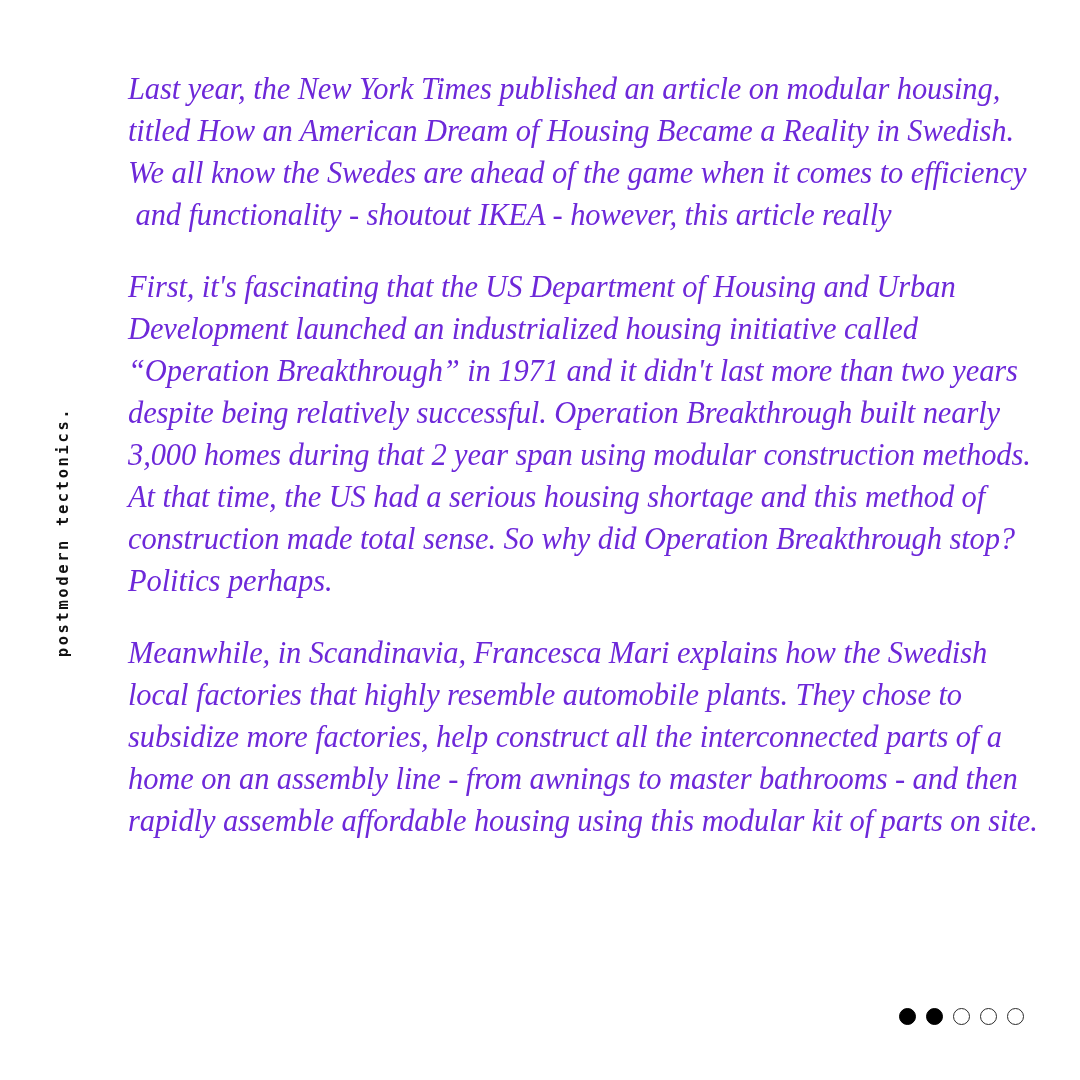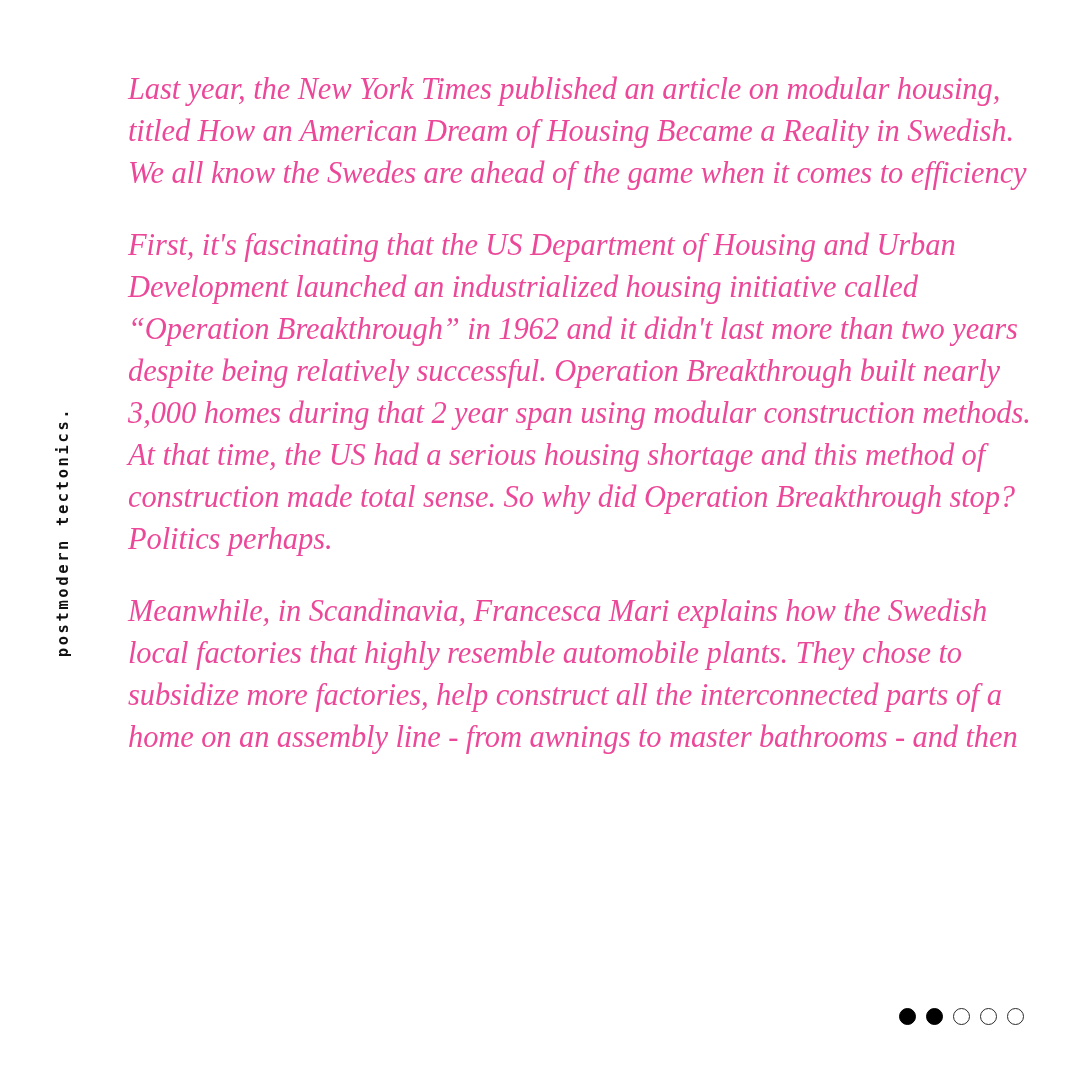--- a/index.html
+++ b/index.html
@@ -50,21 +50,21 @@
     position: absolute;
     left: 128px;
     top: 68px;
     width: 880px;
   }
   .para {
     font-family: "Liberation Serif", serif;
     font-style: italic;
     font-size: 30.5px;
     line-height: 42px;
-    color: #ec4899;
+    color: #6d28d9;
     margin: 0;
     letter-spacing: -0.1px;
     font-stretch: condensed;
   }
   .para + .para {
     margin-top: 30px;
   }
   .line {
     display: block;
     white-space: pre;
@@ -102,38 +102,40 @@
   <div class="brand-rail">
     <div class="brand-label">postmodern tectonics.</div>
   </div>
 
   <div class="copy">
 
     <p class="para">
       <span class="line">Last year, the New York Times published an article on modular housing,</span>
       <span class="line">titled How an American Dream of Housing Became a Reality in Swedish.</span>
       <span class="line">We all know the Swedes are ahead of the game when it comes to efficiency</span>
+      <span class="line"> and functionality - shoutout IKEA - however, this article really</span>
     </p>
 
     <p class="para">
       <span class="line">First, it's fascinating that the US Department of Housing and Urban</span>
       <span class="line">Development launched an industrialized housing initiative called</span>
-      <span class="line">“Operation Breakthrough” in 1962 and it didn't last more than two years</span>
+      <span class="line">“Operation Breakthrough” in 1971 and it didn't last more than two years</span>
       <span class="line">despite being relatively successful. Operation Breakthrough built nearly</span>
       <span class="line">3,000 homes during that 2 year span using modular construction methods.</span>
       <span class="line">At that time, the US had a serious housing shortage and this method of</span>
       <span class="line">construction made total sense. So why did Operation Breakthrough stop?</span>
       <span class="line">Politics perhaps.</span>
     </p>
 
     <p class="para">
       <span class="line">Meanwhile, in Scandinavia, Francesca Mari explains how the Swedish</span>
       <span class="line">local factories that highly resemble automobile plants. They chose to</span>
       <span class="line">subsidize more factories, help construct all the interconnected parts of a</span>
       <span class="line">home on an assembly line - from awnings to master bathrooms - and then</span>
+      <span class="line">rapidly assemble affordable housing using this modular kit of parts on site.</span>
     </p>
 
   </div>
 
   <div class="pager">
     <span class="dot filled"></span>
     <span class="dot filled"></span>
     <span class="dot hollow"></span>
     <span class="dot hollow"></span>
     <span class="dot hollow"></span>

